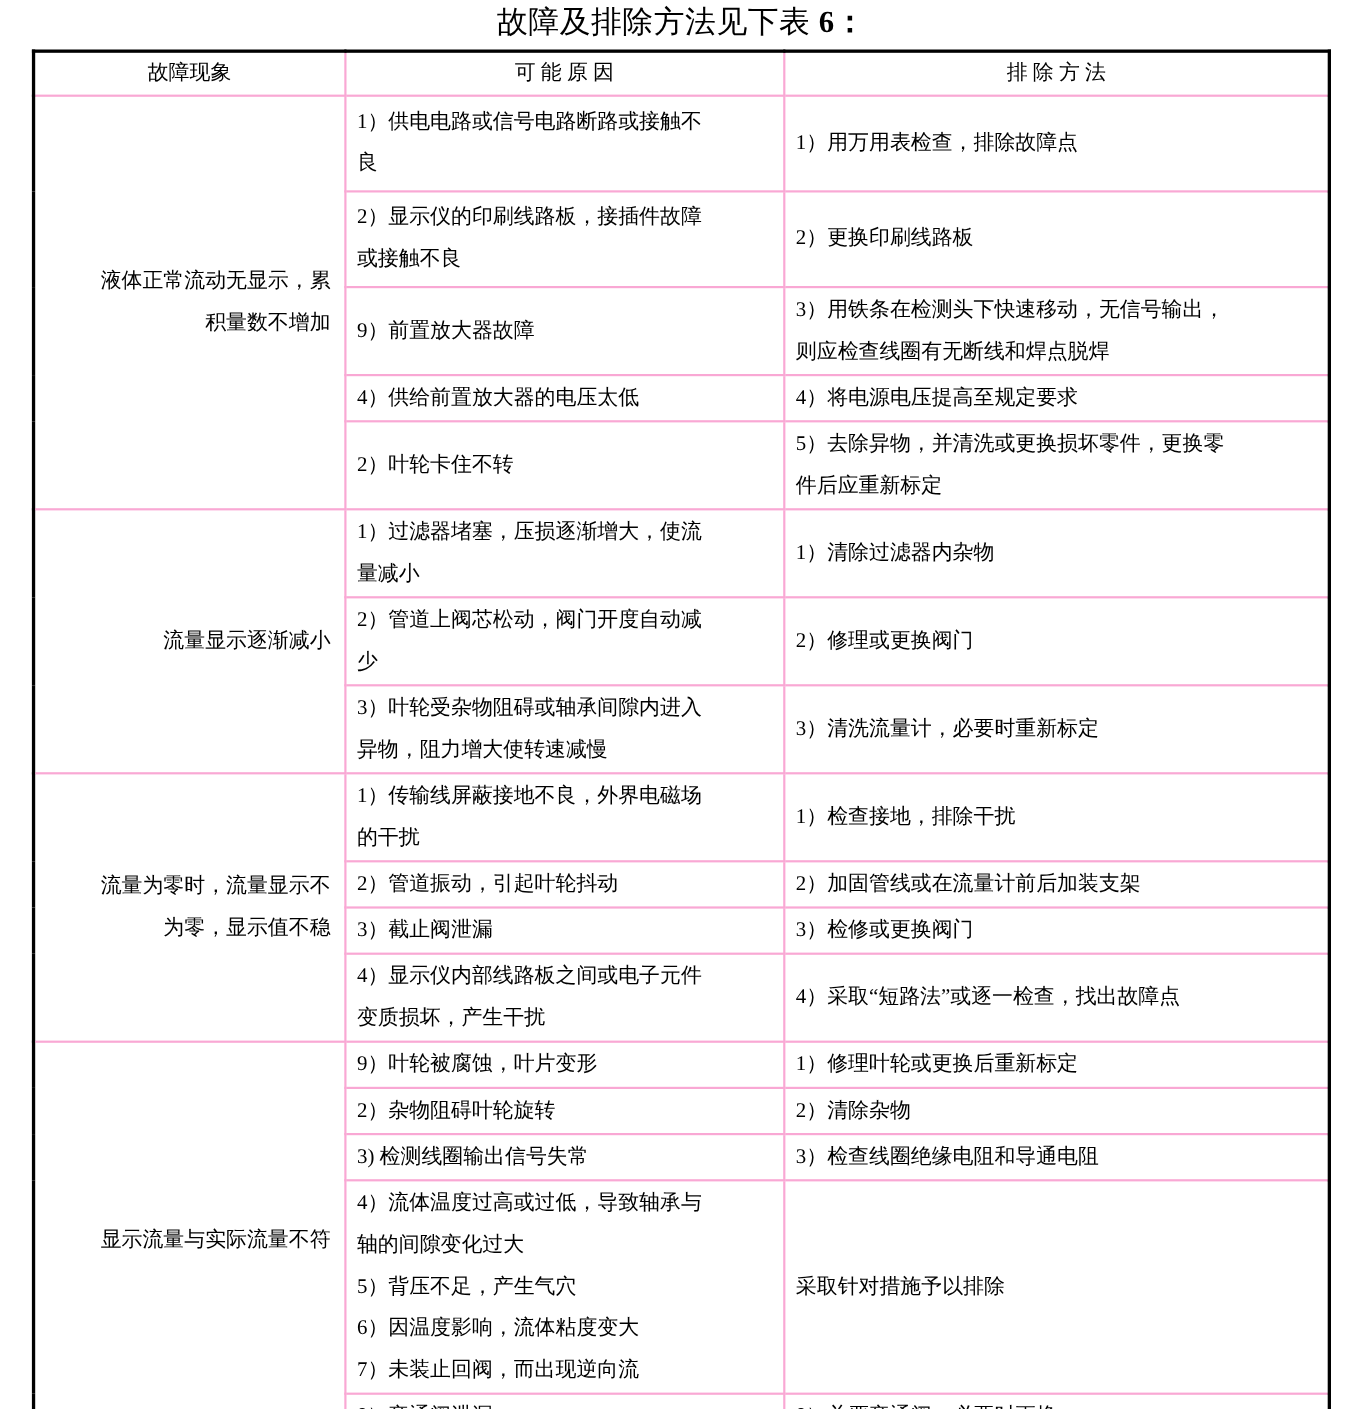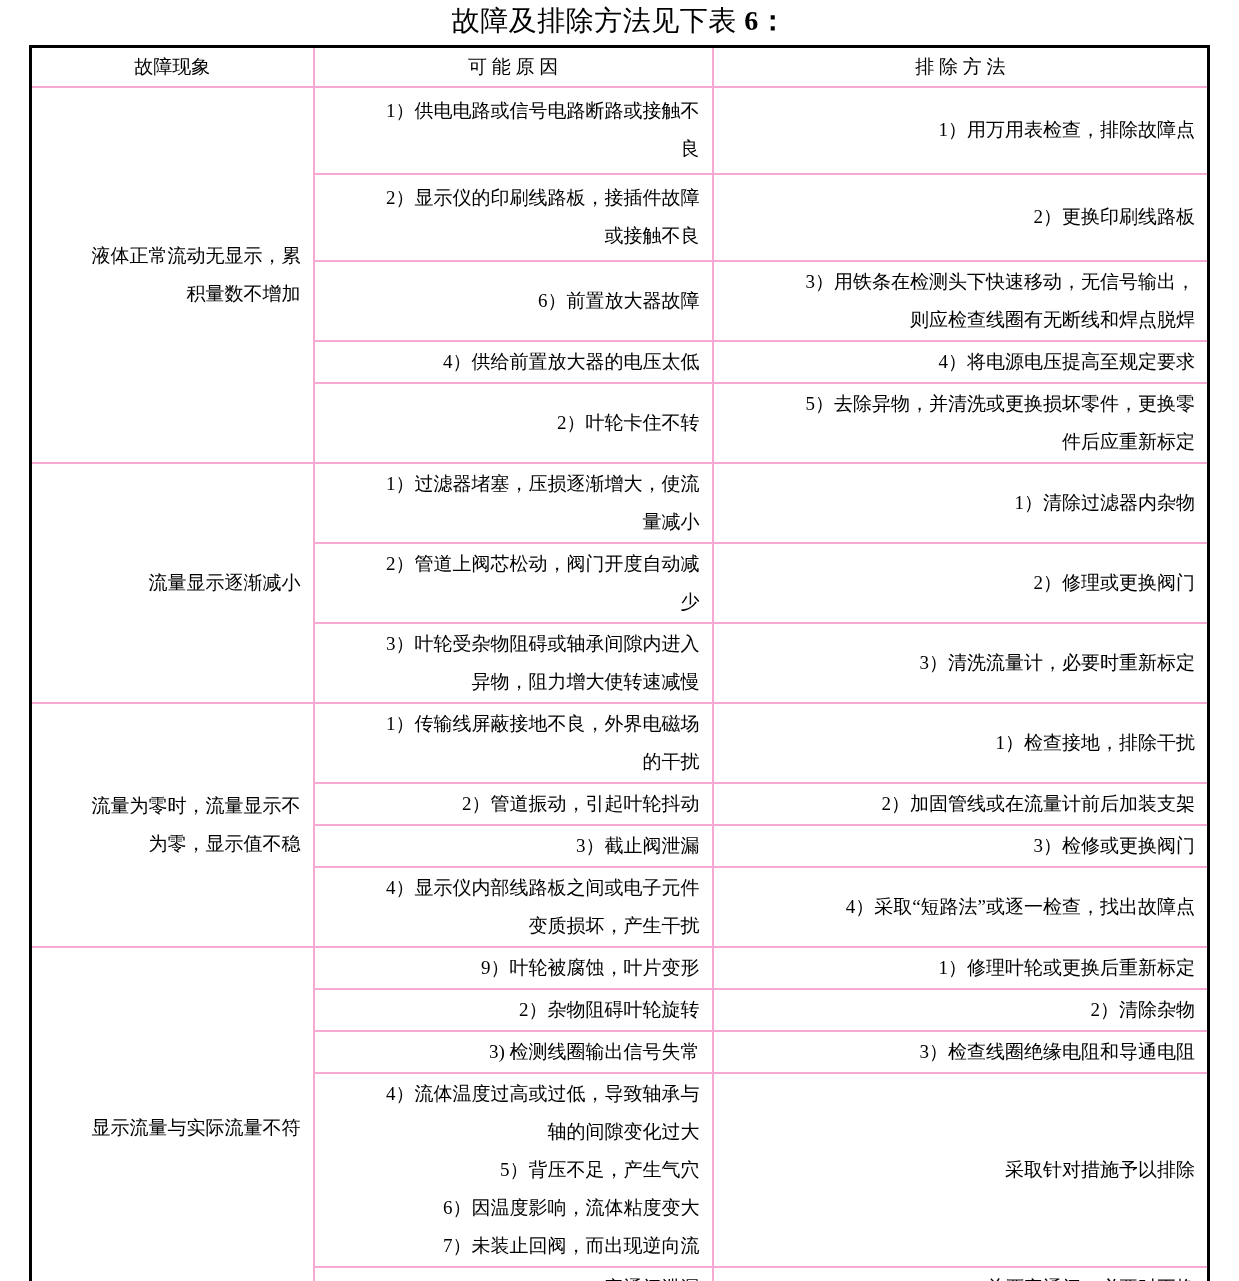--- a/index.html
+++ b/index.html
@@ -55,21 +55,21 @@
     text-align: center;
     height: 40px;
     line-height: 24px;
     padding: 2px 4px;
   }
   td.fault-cell {
     text-align: right;
     padding-left: 10px;
   }
   td.cause-cell, td.remedy-cell {
-    text-align: right;
+    text-align: left;
     font-family: Liberation Serif, serif;
   }
   
   tr.h87  { height: 87px; }
   tr.h80  { height: 80px; }
   tr.h78  { height: 78px; }
   tr.h44  { height: 28px; }
   tr.h41  { height: 41px; }
   tr.h198 { height: 159px; }
 </style>
@@ -101,21 +101,21 @@
         <td class="cause-cell">1）供电电路或信号电路断路或接触不
 良</td>
         <td class="remedy-cell">1）用万用表检查，排除故障点</td>
       </tr>
       <tr class="h87">
         <td class="cause-cell">2）显示仪的印刷线路板，接插件故障
 或接触不良</td>
         <td class="remedy-cell">2）更换印刷线路板</td>
       </tr>
       <tr class="h78">
-        <td class="cause-cell">6）前置放大器故障</td>
+        <td class="cause-cell">9）前置放大器故障</td>
         <td class="remedy-cell">3）用铁条在检测头下快速移动，无信号输出，
 则应检查线圈有无断线和焊点脱焊</td>
       </tr>
       <tr class="h44">
         <td class="cause-cell">4）供给前置放大器的电压太低</td>
         <td class="remedy-cell">4）将电源电压提高至规定要求</td>
       </tr>
       <tr class="h80">
         <td class="cause-cell">2）叶轮卡住不转</td>
         <td class="remedy-cell">5）去除异物，并清洗或更换损坏零件，更换零

